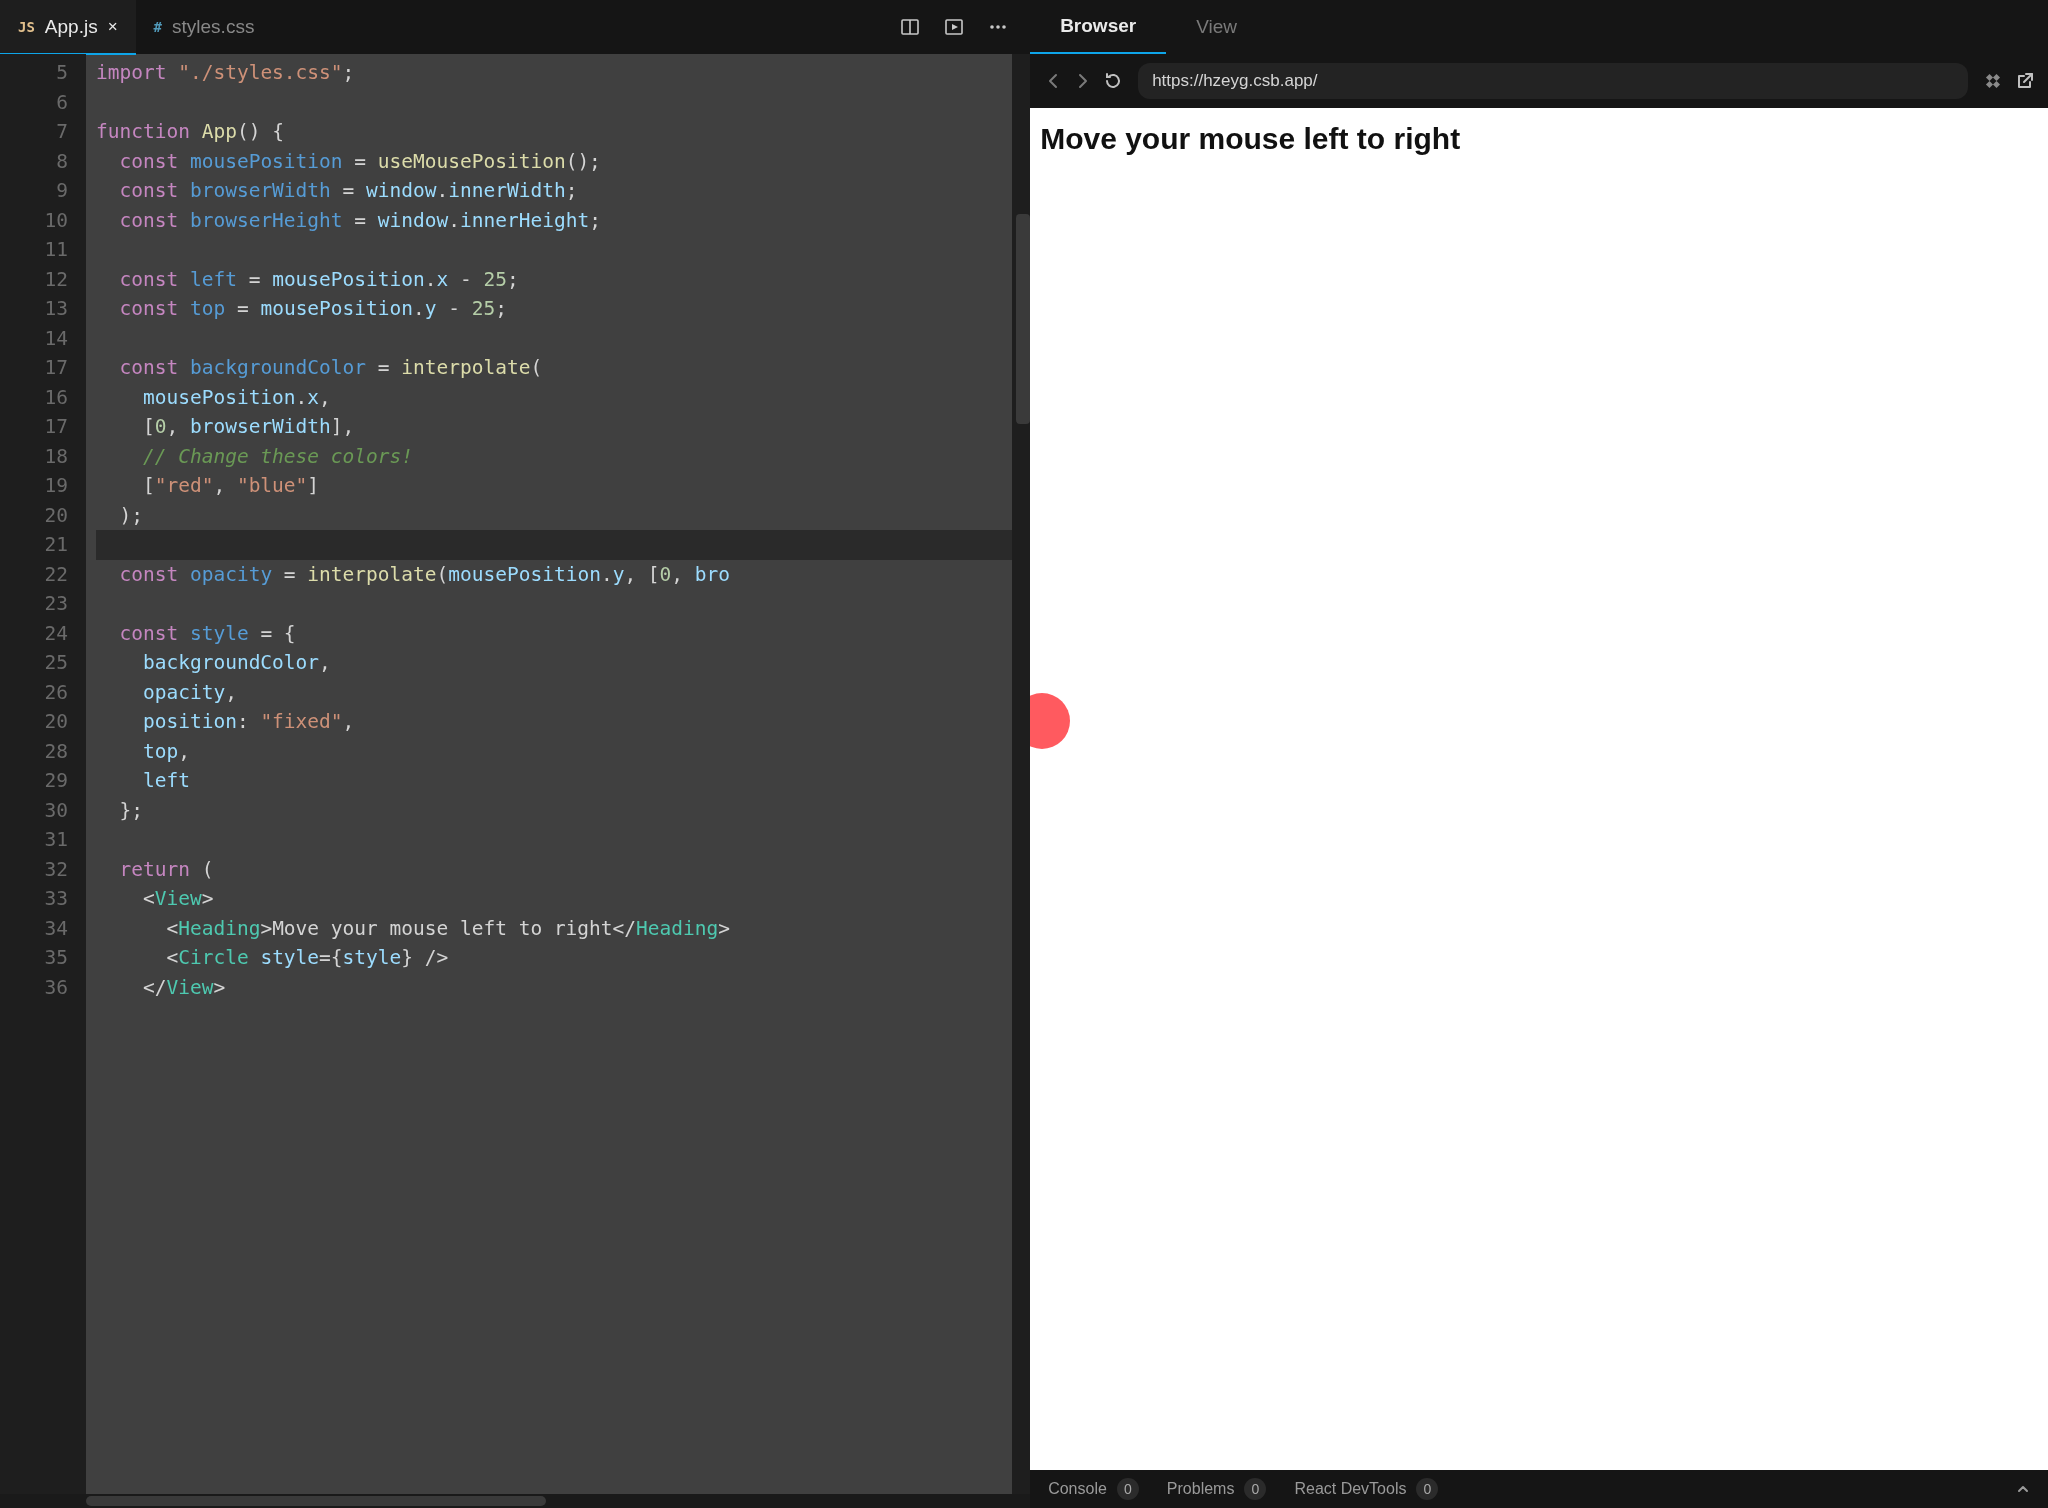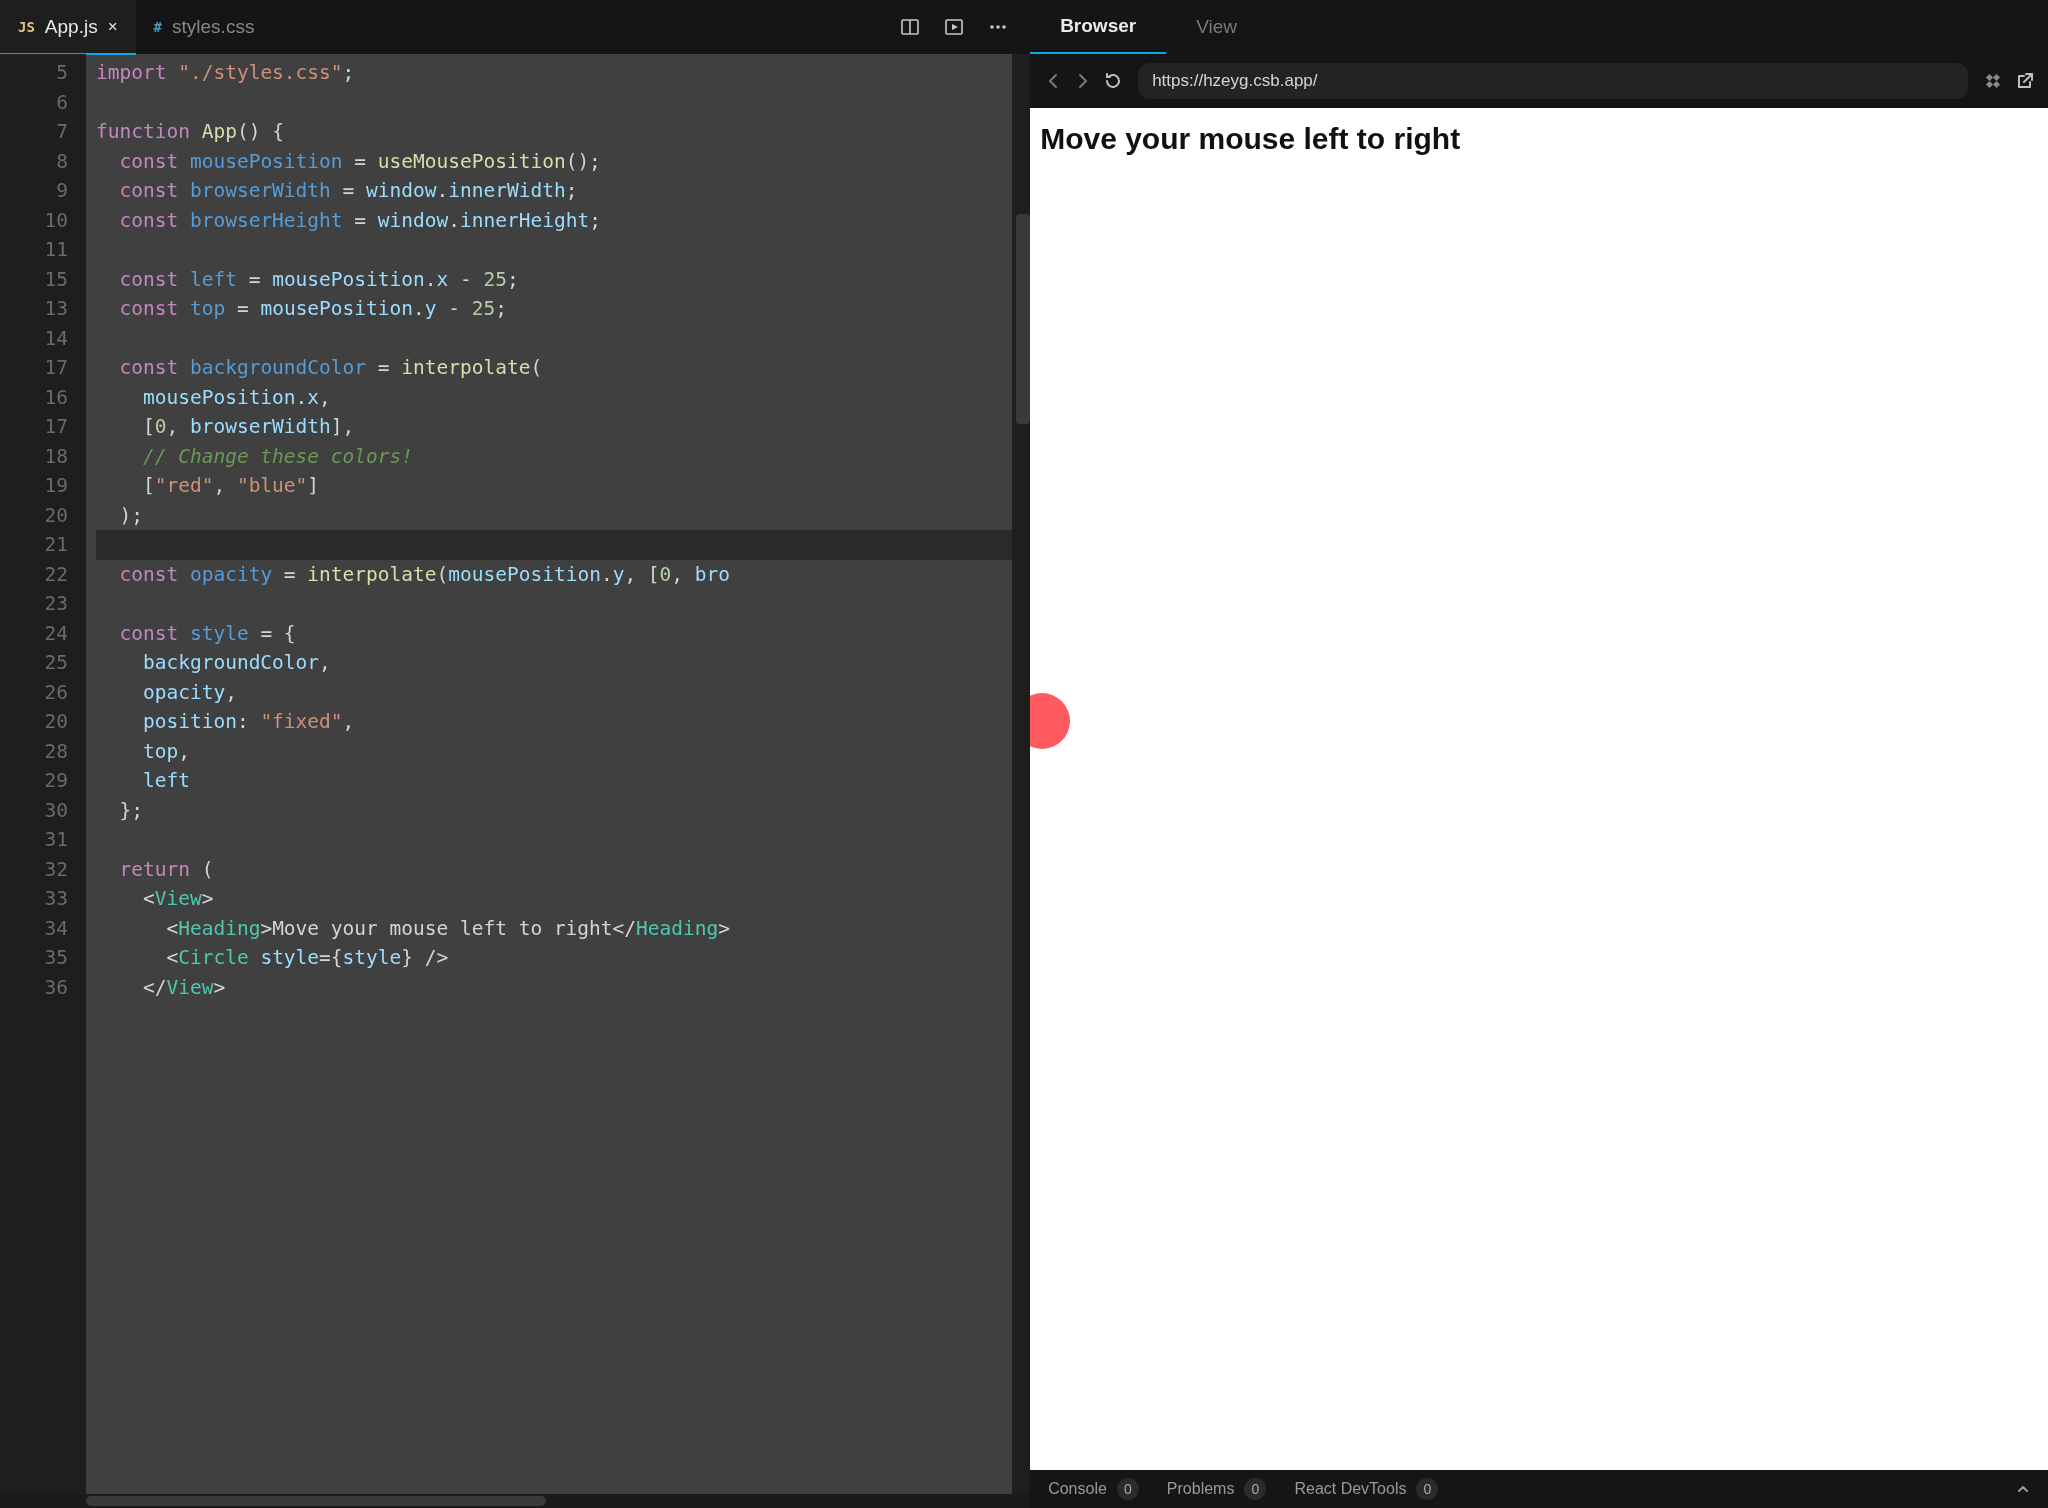--- a/index.html
+++ b/index.html
@@ -279,21 +279,21 @@
 
   <div class="code-area">
     <div class="gutter" id="gutter">
         <div>5</div>
         <div>6</div>
         <div>7</div>
         <div>8</div>
         <div>9</div>
         <div>10</div>
         <div>11</div>
-        <div>15</div>
+        <div>12</div>
         <div>13</div>
         <div>14</div>
         <div>17</div>
         <div>16</div>
         <div>17</div>
         <div>18</div>
         <div>19</div>
         <div>20</div>
         <div>21</div>
         <div>22</div>

